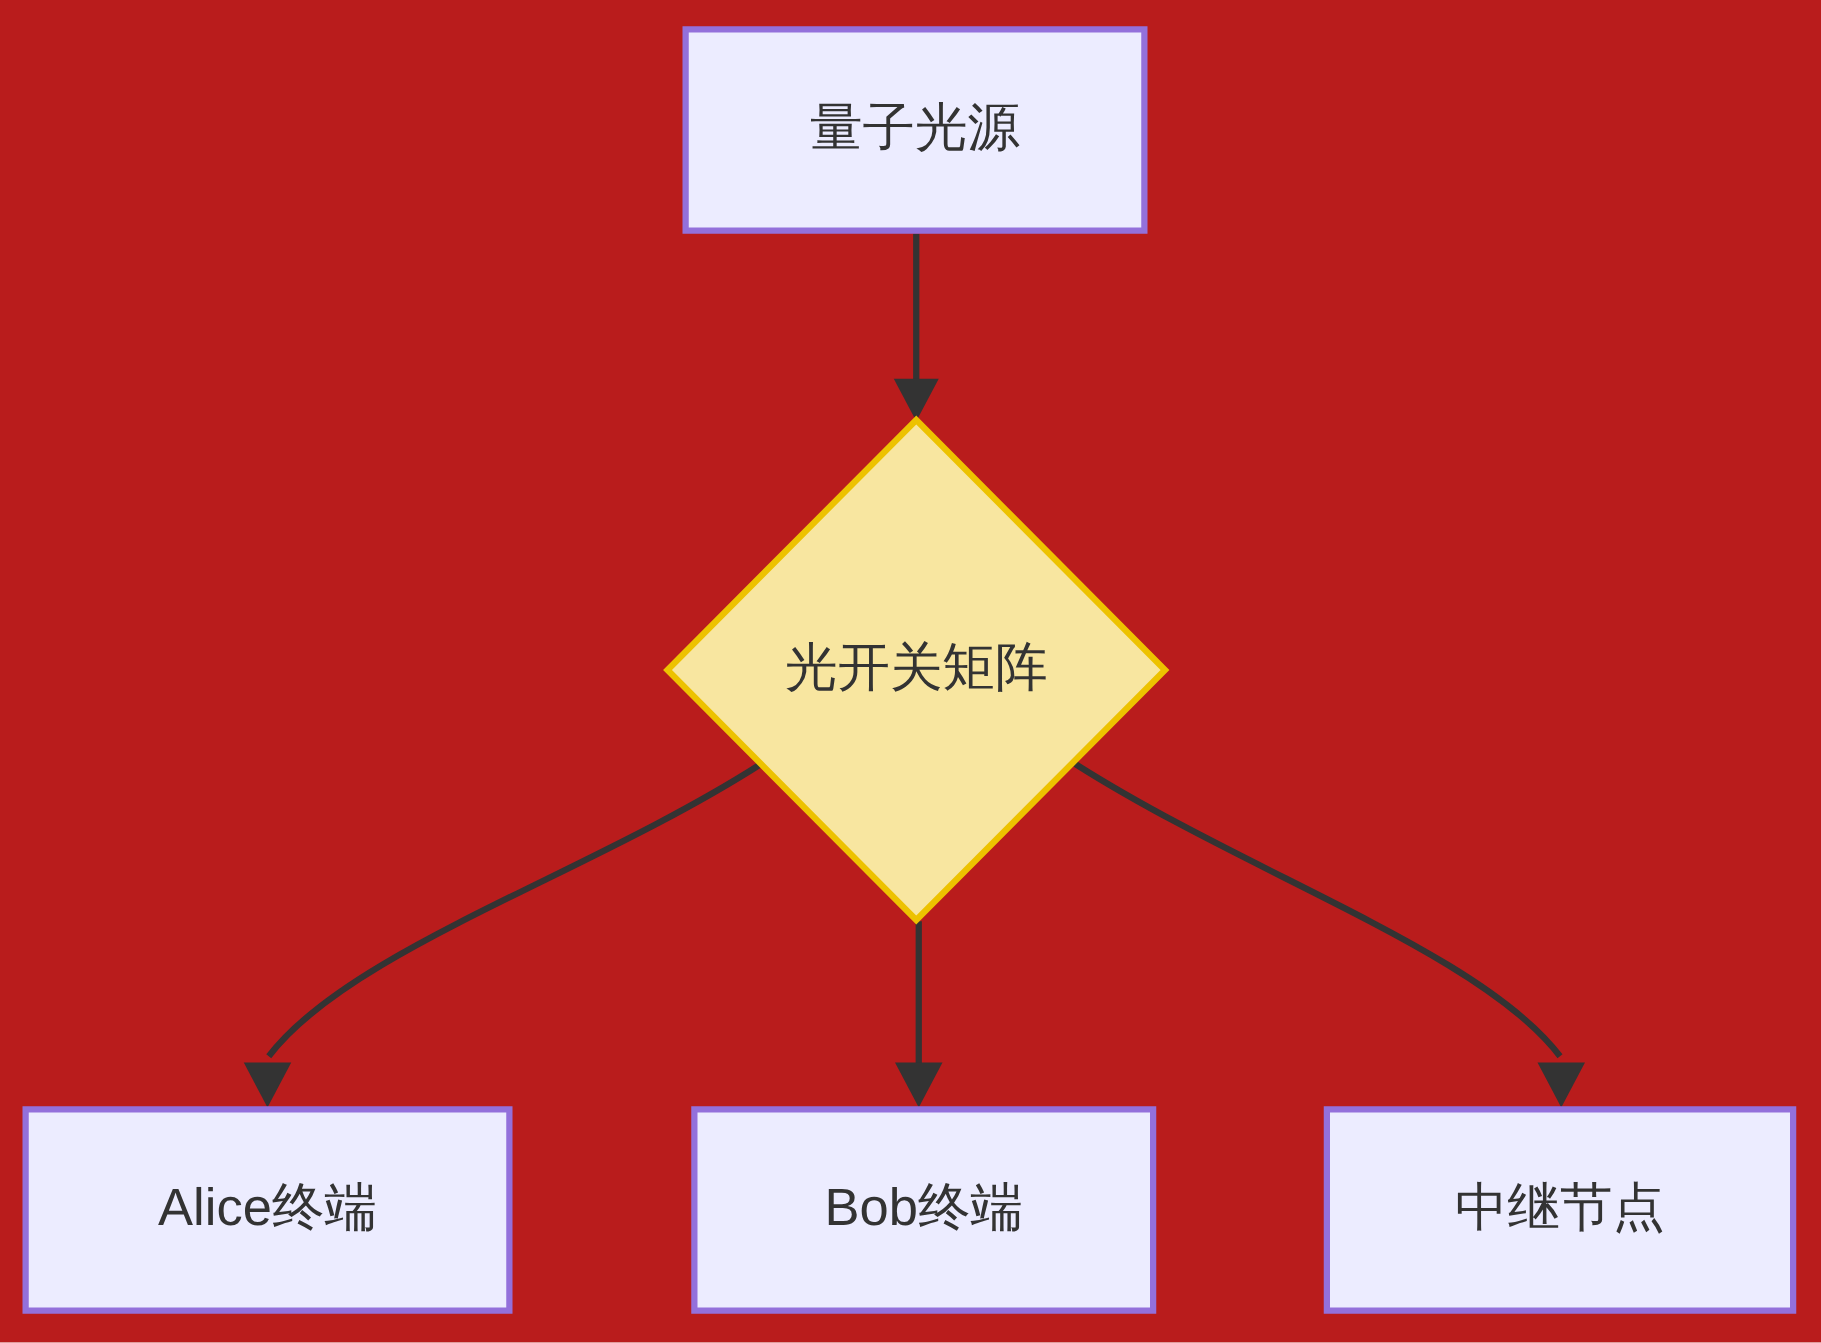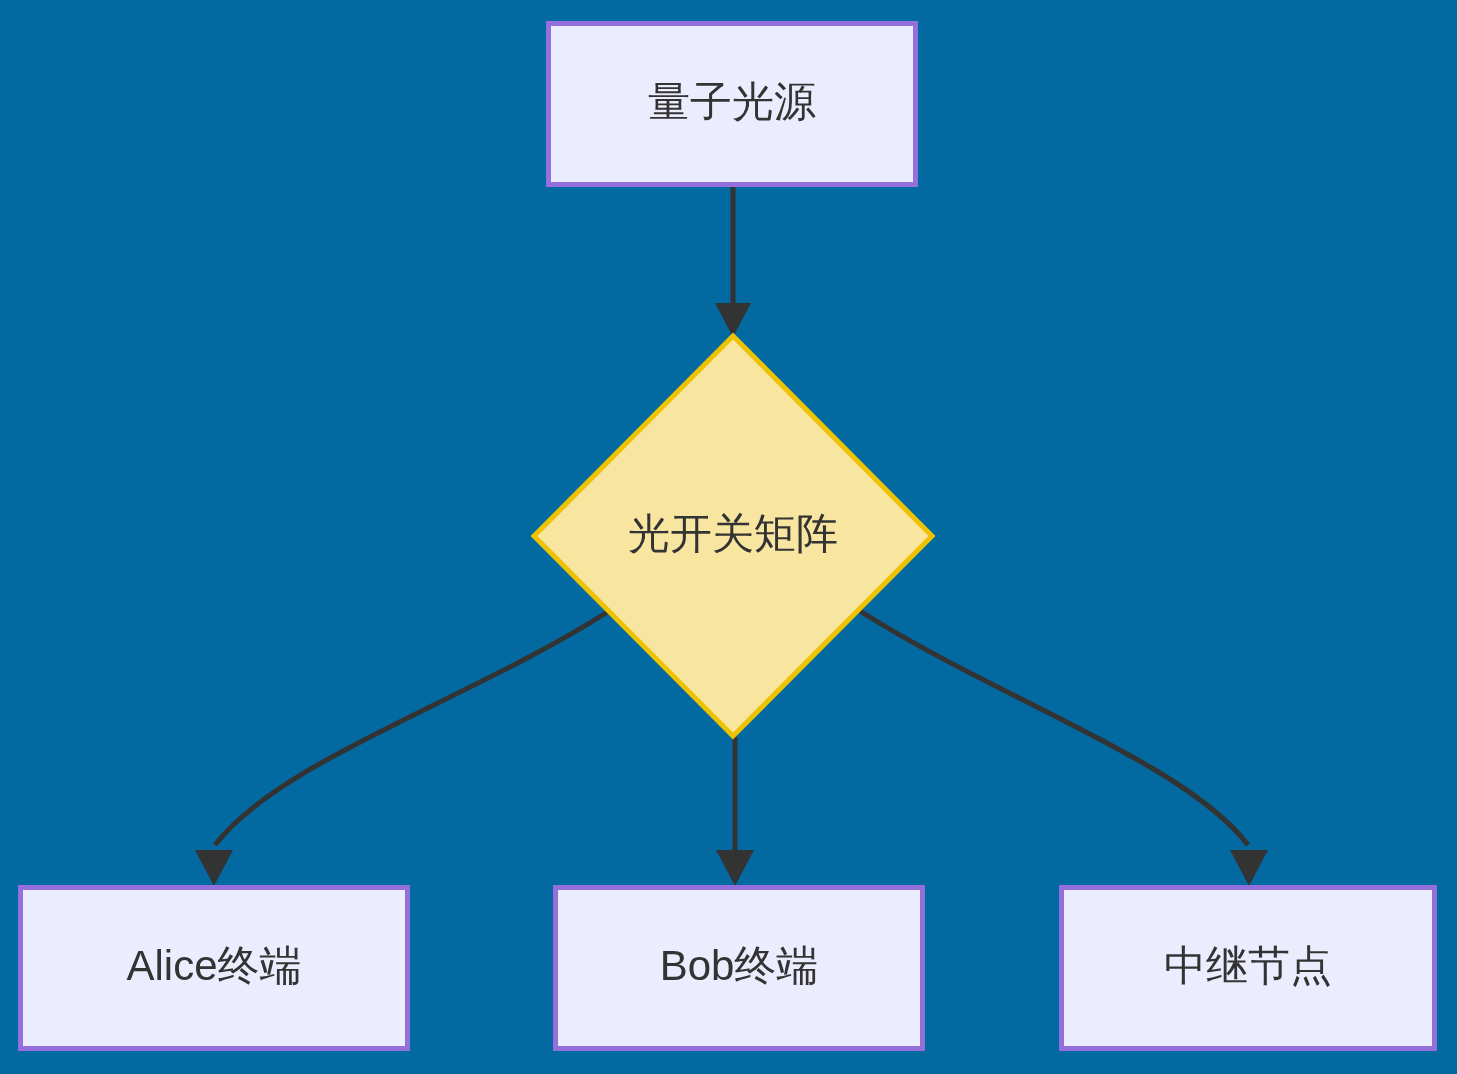--- a/index.html
+++ b/index.html
@@ -4,21 +4,21 @@
 <style>
   html, body {
     margin: 0;
     padding: 0;
     background: #ffffff;
   }
   #canvas {
     position: relative;
     width: 1457px;
     height: 1074px;
-    background: #0369a1;
+    background: #b91c1c;
     overflow: hidden;
     font-family: "Liberation Sans", "DejaVu Sans", sans-serif;
   }
   svg#flow {
     position: absolute;
     top: 0;
     left: 0;
     width: 1457px;
     height: 1074px;
     display: block;

